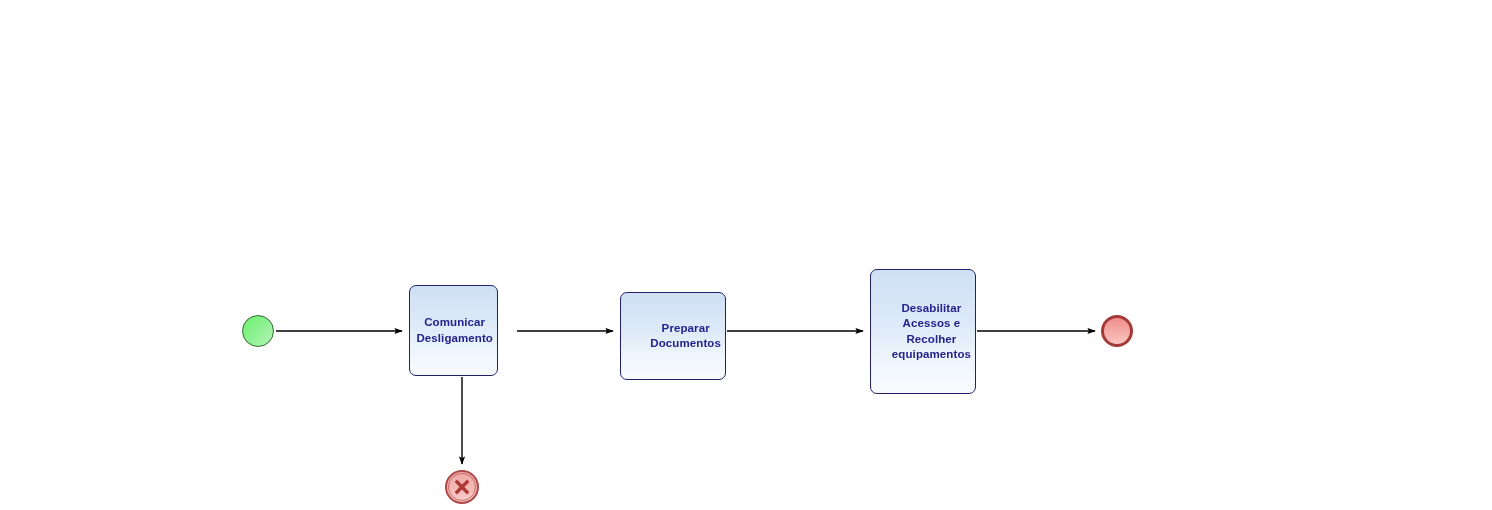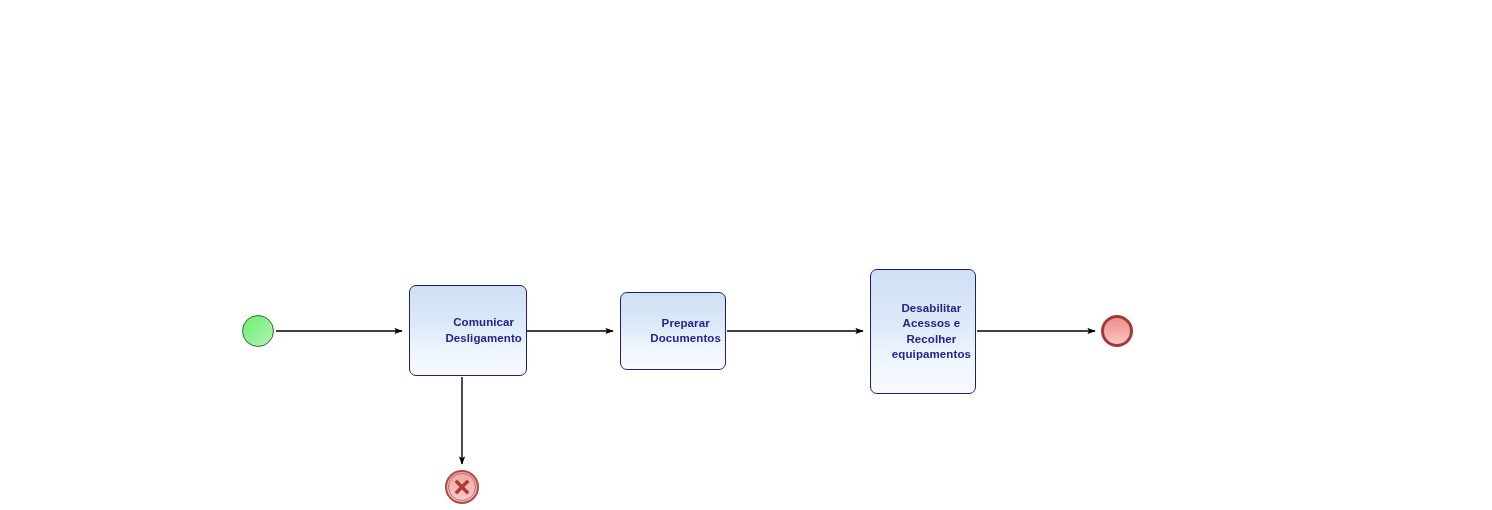--- a/index.html
+++ b/index.html
@@ -92,22 +92,22 @@
     font-size: 11.5px;
     font-weight: bold;
     line-height: 15.5px;
     letter-spacing: 0.1px;
     padding: 2px 4px;
   }
   .task-label {
     white-space: pre-line;
     display: block;
   }
-  .task-1 { left: 409px; top: 285px; width: 118px; height: 91px; padding-left: 24px; }
-  .task-2 { left: 620px; top: 292px; width: 106px; height: 78px; }
+  .task-1 { left: 409px; top: 285px; width: 89px; height: 91px; padding-left: 24px; }
+  .task-2 { left: 620px; top: 292px; width: 106px; height: 88px; }
   .task-3 { left: 870px; top: 269px; width: 106px; height: 125px; }
 </style>
 </head>
 <body>
 
 <div id="canvas">
 
   <svg id="flow-layer" width="1492" height="510" viewBox="0 0 1492 510" xmlns="http://www.w3.org/2000/svg">
     <defs>
       <marker id="arrowhead" markerWidth="9" markerHeight="9" refX="7.6" refY="3.4" orient="auto" markerUnits="userSpaceOnUse">

